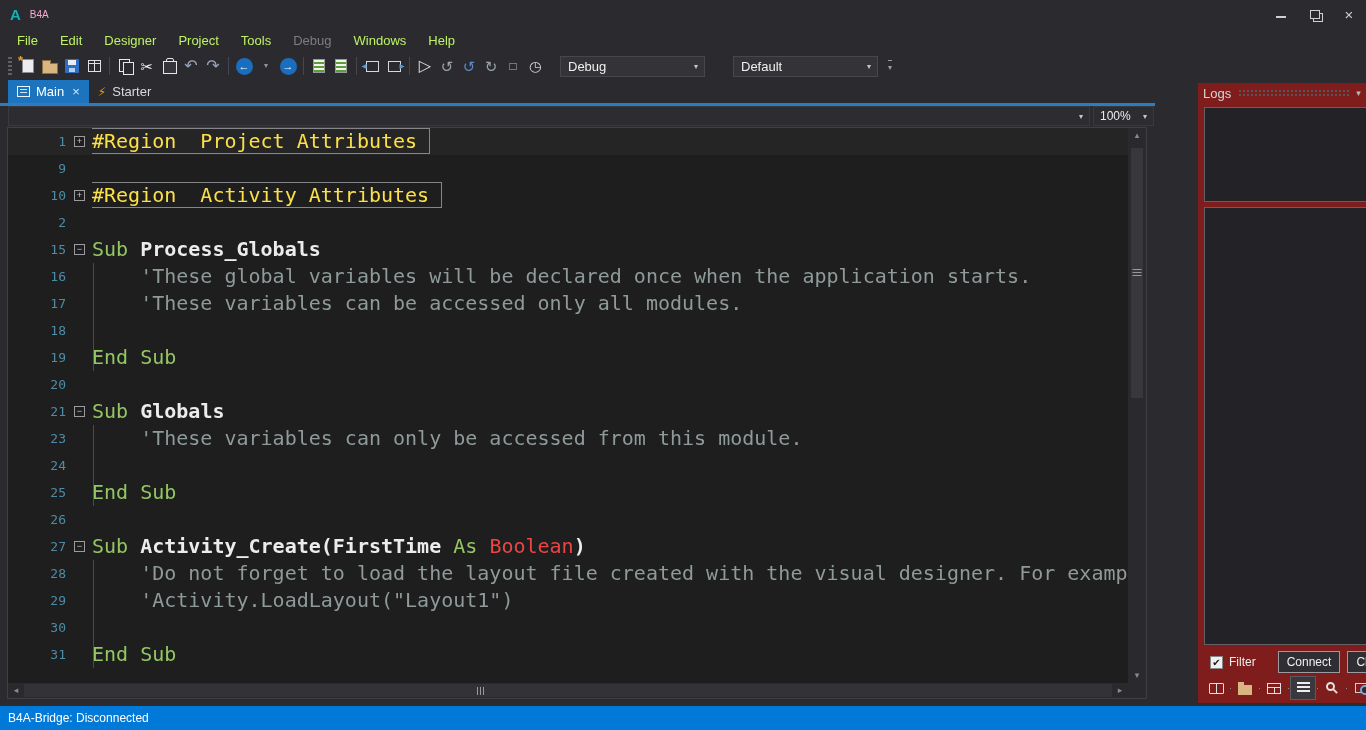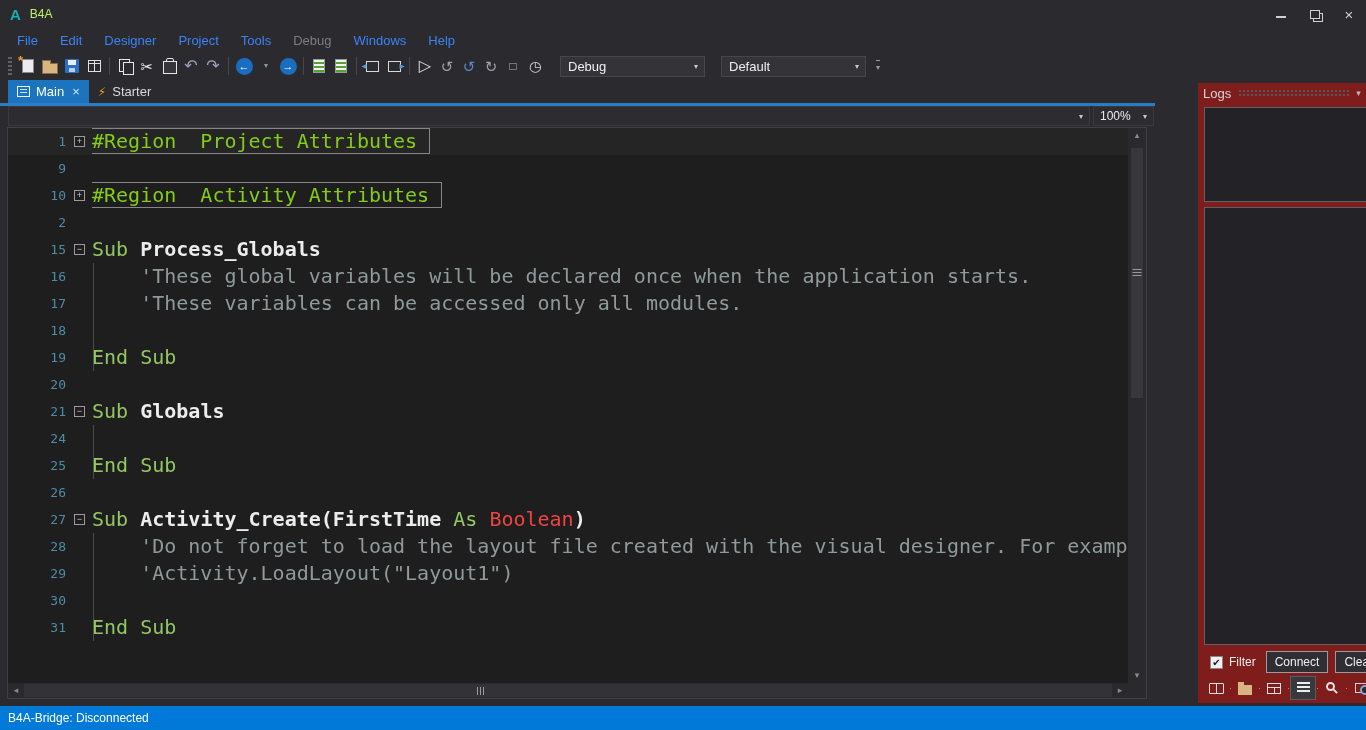--- a/index.html
+++ b/index.html
@@ -3,31 +3,31 @@
 <meta charset="utf-8">
 <style>
   * { margin:0; padding:0; box-sizing:border-box; }
   html,body { background:#1a1a1a; }
   .app { position:relative; width:1366px; height:730px; background:#2b2b2f; overflow:hidden;
          font-family:"Liberation Sans","DejaVu Sans",sans-serif; color:#e8e8e8; }
 
   
   .titlebar { position:absolute; left:0; top:0; width:100%; height:28px; display:flex; align-items:center; }
   .logo { margin-left:10px; font-weight:bold; font-size:15px; color:#14b0b4; }
-  .wtitle { margin-left:9px; font-size:12px; color:#bef264; }
+  .wtitle { margin-left:9px; font-size:10px; color:#f9a8d4; }
   .wincontrols { margin-left:auto; display:flex; }
   .wc { width:34px; height:28px; display:flex; align-items:center; justify-content:center;
         color:#d0d0d0; font-size:15px; position:relative; }
   .wc-minimize::before { content:''; width:10px; height:2px; background:#d0d0d0; margin-top:6px; }
   .wc-restore::before { content:''; position:absolute; width:8px; height:7px; border:1px solid #d0d0d0; left:15px; top:13px; }
   .wc-restore::after  { content:''; position:absolute; width:8px; height:7px; border:1px solid #d0d0d0; left:12px; top:10px; background:#2b2b2f; }
 
   
   .menubar { position:absolute; left:0; top:28px; width:100%; height:24px; display:flex; align-items:center; padding-left:8px; }
-  .mitem { padding:0 9px; margin-right:4px; font-size:13px; color:#3b82f6; cursor:default; }
+  .mitem { padding:0 9px; margin-right:4px; font-size:13px; color:#bef264; cursor:default; }
   .mitem.dis { color:#7d7d7d; }
 
   
   .toolbarrow { position:absolute; left:0; top:52px; width:100%; height:28px; display:flex; align-items:center; padding-left:6px; }
   .tgrip { width:4px; height:18px; margin:0 5px 0 2px;
            background:repeating-linear-gradient(to bottom,#606066 0 2px,transparent 2px 4px); }
   .tsep { width:1px; height:18px; background:#46464c; margin:0 4px; }
   .tbtn { width:22px; height:26px; display:flex; align-items:center; justify-content:center; }
   .ticon { display:inline-block; line-height:1; }
 
@@ -58,21 +58,21 @@
   .i-modleft::after  { content:'◂'; position:absolute; left:-5px; top:-1px; color:#5b9bd5; font-size:10px; }
   .i-modright::after { content:'▸'; position:absolute; right:-5px; top:-1px; color:#5b9bd5; font-size:10px; }
   .g-run  { font-size:16px; color:#e0e0e0; }
   .g-loop-gray { font-size:15px; color:#9aa2aa; }
   .g-loop-blue { font-size:15px; color:#5b88c8; }
   .g-stop { font-size:12px; color:#b8b8b8; }
   .g-timer{ font-size:14px; color:#d0d0d0; }
 
   .combo { width:145px; height:21px; background:#333338; border:1px solid #46464c; display:flex;
            align-items:center; justify-content:space-between; padding-left:7px; font-size:13px; color:#f0f0f0; }
-  .combo-debug { margin-left:14px; } .combo-default { margin-left:16px; }
+  .combo-debug { margin-left:14px; } .combo-default { margin-left:28px; }
   .ccaret { width:16px; text-align:center; color:#c8c8c8; font-size:8px; }
   .tbov { margin-left:10px; color:#9a9aa2; font-size:8px; position:relative; padding-top:3px; }
   .tbov::before { content:''; position:absolute; top:0; left:0; right:0; height:1px; background:#9a9aa2; }
 
   
   .tabstrip { position:absolute; left:0; top:80px; width:1155px; height:23px; display:flex; align-items:stretch; padding-left:8px; }
   .tab { display:flex; align-items:center; padding:0 9px; font-size:13px; color:#dadada; }
   .tab.active { background:#1b74bd; color:#fff; }
   .tabicon { margin-right:6px; display:inline-block; }
   .form-icon { width:13px; height:11px; border:1px solid #ecf4fc; position:relative; }
@@ -97,21 +97,21 @@
   .cl { height:27px; display:flex; }
   .cl.cur { background:#252526; }
   .ln { width:66px; flex:none; text-align:right; padding-right:8px; color:#4d8ca8;
         font:13px/27px "DejaVu Sans Mono",monospace; }
   .fc { width:18px; flex:none; display:flex; align-items:center; }
   .foldbox { width:11px; height:11px; border:1px solid #9a9aa0; color:#c8c8c8; font-size:9px;
              line-height:9px; text-align:center; background:#1e1e1e; }
   .code { flex:1; white-space:pre; overflow:hidden; font:20px/27px "DejaVu Sans Mono",monospace; color:#dcdcdc; }
   .code.guide { background:linear-gradient(#4a4a4a,#4a4a4a) no-repeat 1px 0 / 1px 100%; }
   .boxed { outline:1px solid #85858a; }
-  .sr { color:#84cc16; } .sk { color:#93c763; } .sn { color:#ececec; font-weight:bold; }
+  .sr { color:#fde047; } .sk { color:#93c763; } .sn { color:#ececec; font-weight:bold; }
   .sc { color:#8f9a9a; } .sty { color:#ef4444; }
 
   
   .vscroll { position:absolute; right:0; top:0; bottom:15px; width:18px; background:#2a2a2e; }
   .sarr { position:absolute; left:0; right:0; height:15px; text-align:center; color:#8a8a90; font-size:9px; line-height:15px; }
   .sarr.up{top:0;} .sarr.dn{bottom:0;}
   .vthumb { position:absolute; left:3px; right:3px; top:20px; height:250px; background:#38383c; }
   .vgrip { position:absolute; left:50%; top:50%; transform:translate(-50%,-50%); width:9px; height:8px;
            background:repeating-linear-gradient(to bottom,#9a9a9a 0 1px,transparent 1px 3px); }
   .hscroll { position:absolute; left:0; right:18px; bottom:0; height:15px; background:#2a2a2e; }
@@ -130,21 +130,21 @@
   .lcaret { color:#b8b8b8; font-size:9px; margin:0 6px; }
   .pin { width:7px; height:8px; border:1px solid #c0c0c0; position:relative; margin:0 7px 3px 2px; }
   .pin::after { content:''; position:absolute; left:2px; bottom:-5px; width:1px; height:4px; background:#c0c0c0; }
   .lclose { color:#d8d8d8; font-size:14px; margin-left:2px; }
   .lbox { position:absolute; left:6px; width:188px; background:#232327; border:1px solid #606066; }
   .lbox.b1 { top:24px; height:95px; } .lbox.b2 { top:124px; height:438px; }
   .btnrow { position:absolute; left:0; top:566px; width:200px; height:26px; display:flex;
             align-items:center; padding-left:12px; overflow:hidden; }
   .cb { width:13px; height:13px; background:#f0f0f0; border:1px solid #888; color:#1a1a1a;
         font-size:10px; line-height:12px; text-align:center; flex:none; }
-  .cblabel { font-size:12px; color:#ececec; margin:0 10px 0 6px;text-align:right; }
+  .cblabel { font-size:12px; color:#ececec; margin:0 22px 0 6px;text-align:right; }
   .lbtn { background:#2e2e33; border:1px solid #9a9aa0; color:#f0f0f0; font-family:"Liberation Sans",sans-serif;
           font-size:12px; height:22px; padding:0 8px; margin-right:7px; flex:none; }
   .lbtn.dis { color:#8a8a8a; border-color:#55555a; }
   .iconstrip { position:absolute; left:0; top:593px; width:200px; height:24px; display:flex; align-items:center; padding-left:6px; }
   .bi { height:22px; min-width:24px; display:flex; align-items:center; justify-content:center; }
   .bi.sel { background:#38383e; outline:1px solid #5a5a60; }
   .bdot { color:#9a9aa0; font-size:9px; margin:0 1px; }
   .bicon { display:inline-block; position:relative; }
   .b-libraries-book { width:15px; height:11px; border:1px solid #e0e0e0; border-radius:1px; }
   .b-libraries-book::after { content:''; position:absolute; left:50%; top:0; bottom:0; width:1px; background:#e0e0e0; }
@@ -361,20 +361,25 @@
           <span class="code"></span>
         </div>
         <div class="cl">
           <span class="ln">21</span>
           <span class="fc">
             <span class="foldbox">−</span>
           </span>
           <span class="code"><span class="sk">Sub </span><span class="sn">Globals</span></span>
         </div>
         <div class="cl">
+          <span class="ln">23</span>
+          <span class="fc"></span>
+          <span class="code guide"><span class="sc">    'These variables can only be accessed from this module.</span></span>
+        </div>
+        <div class="cl">
           <span class="ln">24</span>
           <span class="fc"></span>
           <span class="code guide"></span>
         </div>
         <div class="cl">
           <span class="ln">25</span>
           <span class="fc"></span>
           <span class="code guide"><span class="sk">End Sub</span></span>
         </div>
         <div class="cl">

